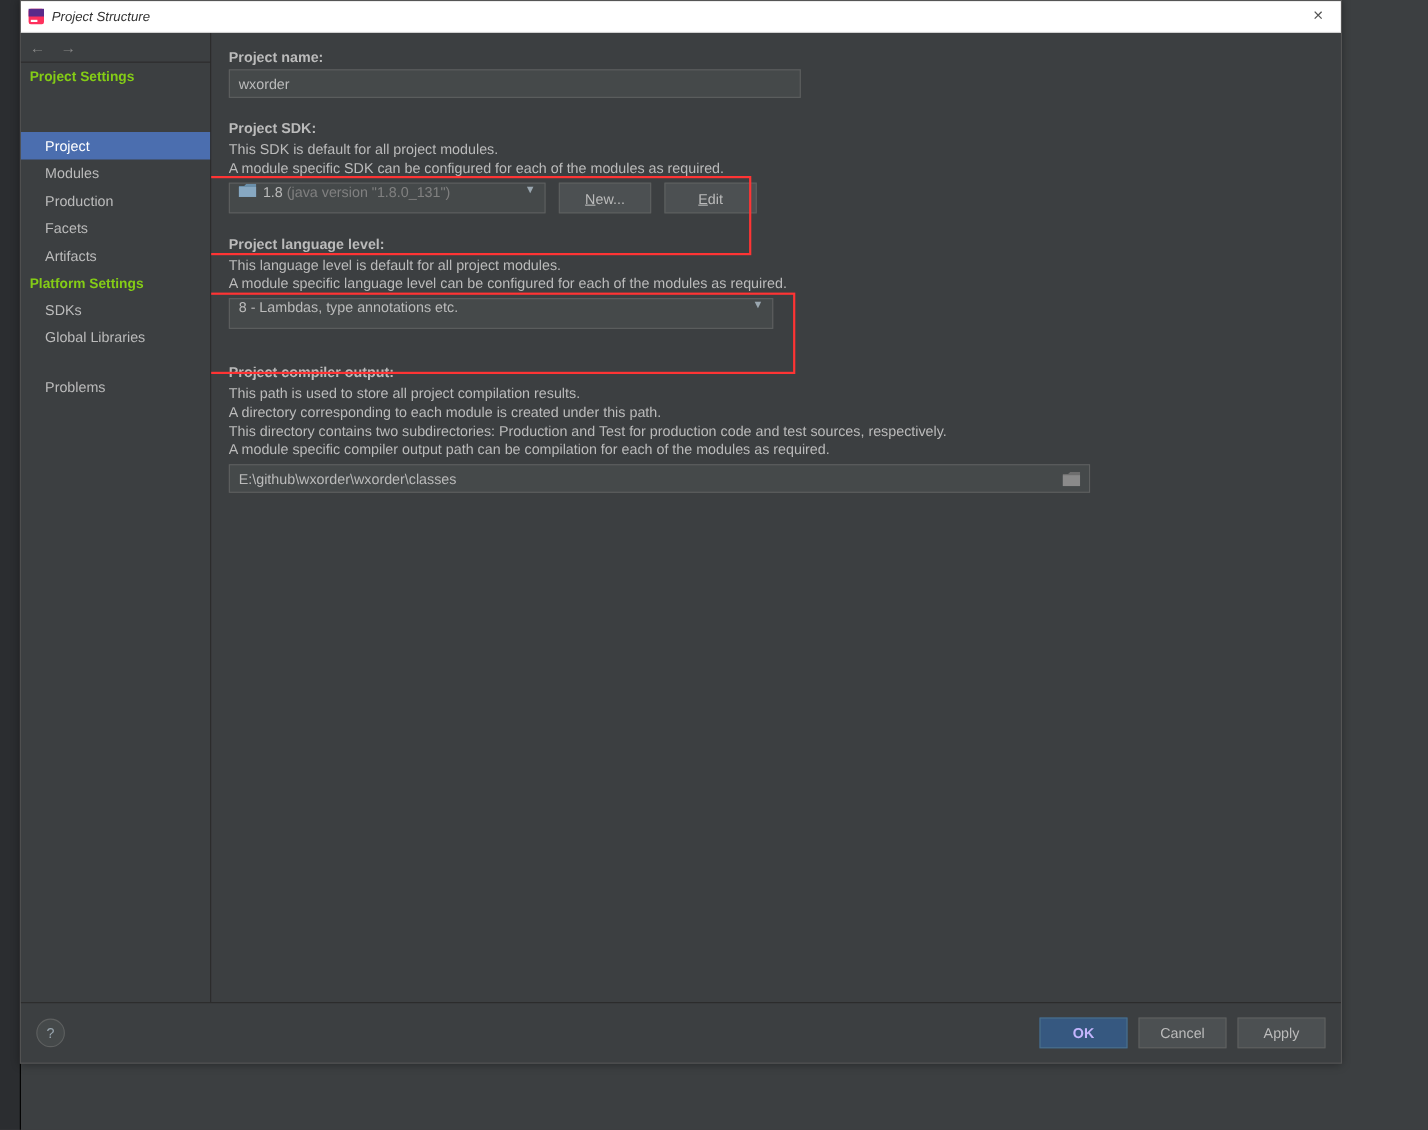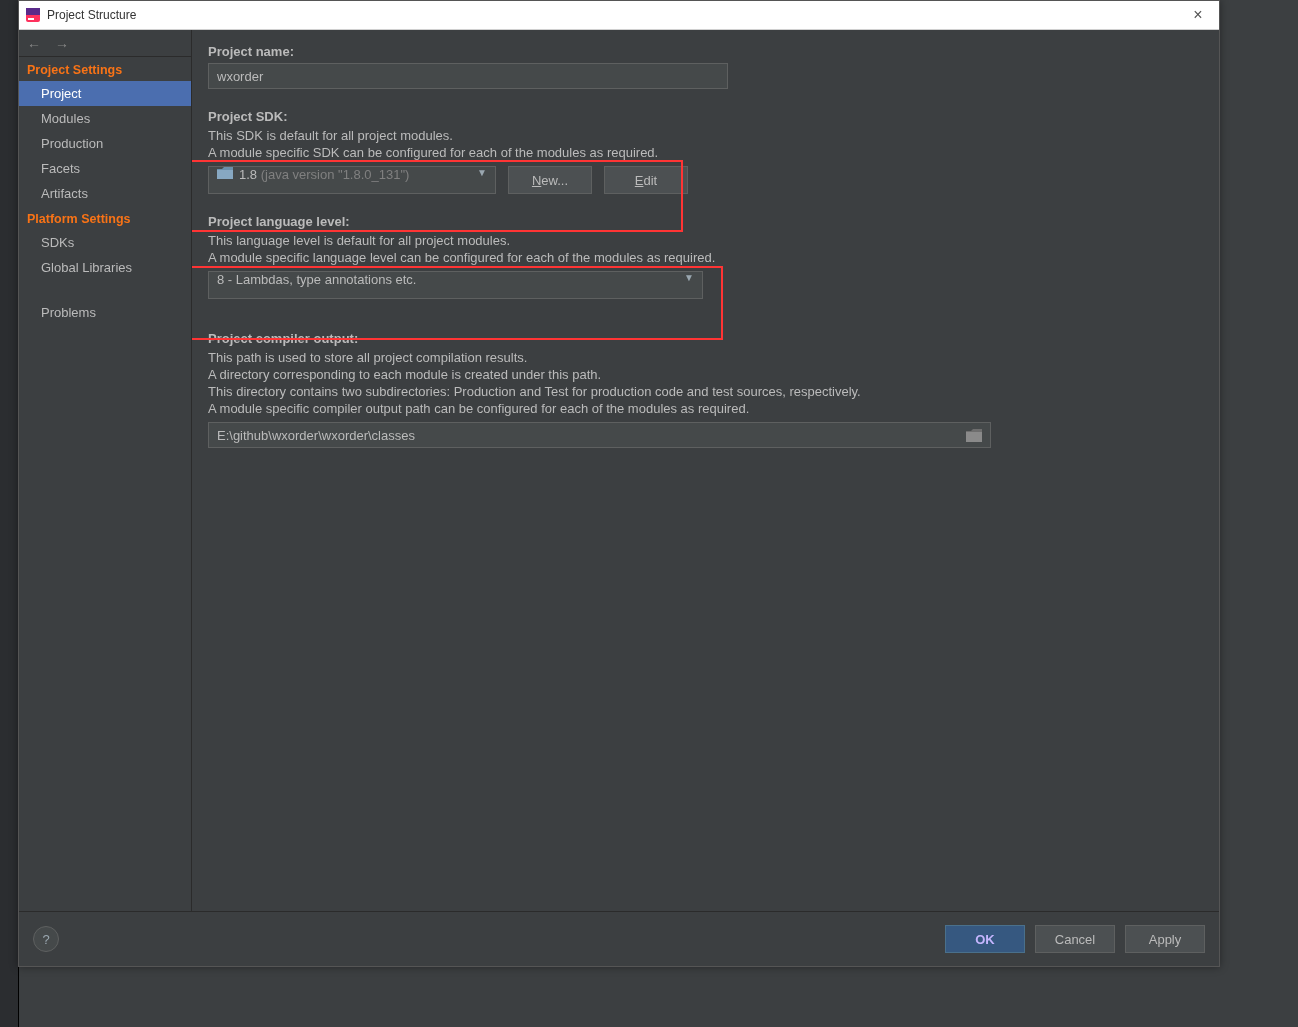--- a/index.html
+++ b/index.html
@@ -1,28 +1,28 @@
 <!DOCTYPE html>
 <html><head>
 <meta charset="utf-8">
 <style>
   html,body{margin:0;padding:0;width:1298px;height:1027px;font-family:"Segoe UI",Arial,sans-serif;font-size:13px;color:#bbbbbb;background:#3c3f41;overflow:hidden;}
   .backdrop{position:absolute;left:0;top:0;width:18px;height:1027px;background:#2b2d30;border-right:1px solid #000;}
   .dialog{position:absolute;left:18px;top:0;width:1200px;height:965px;background:#3c3f41;border:1px solid #555;box-shadow:0 0 8px rgba(0,0,0,0.4);}
-  .titlebar{height:28px;background:#fff;color:#222;display:flex;align-items:center;padding:0 6px;border-bottom:1px solid #d0d0d0;}
+  .titlebar{height:28px;background:#fff;color:#222;display:flex;align-items:center;padding:0 6px;border-bottom:1px solid #d0d0d0;font-style:italic;}
   .titlebar .icon{width:16px;height:16px;margin-right:6px;display:inline-flex;align-items:center;justify-content:center;}
   .titlebar .title{flex:1;font-size:12px;color:#333;}
   .titlebar .close{width:30px;text-align:center;color:#555;cursor:pointer;font-size:16px;}
   .body{display:flex;height:881px;}
   .sidebar{width:172px;background:#3c3f41;border-right:1px solid #2b2b2b;display:flex;flex-direction:column;}
   .nav-arrows{height:22px;display:flex;align-items:center;gap:14px;padding:2px 8px;border-bottom:1px solid #2b2b2b;}
   .nav-arrows span{color:#888;font-size:14px;cursor:pointer;}
-  .section-head{color:#f97316;padding:6px 8px 4px 8px;font-weight:bold;font-size:12.5px;}
+  .section-head{color:#84cc16;padding:6px 8px 4px 8px;font-weight:bold;font-size:12.5px;}
   .side-item{padding:5px 8px 5px 22px;color:#bbbbbb;cursor:pointer;}
-  .side-item.selected{background:#4b6eaf;color:#fff;}
+  .side-item.selected{background:#4b6eaf;color:#fff;margin-top:39px;}
   .content{flex:1;padding:14px 16px 10px 16px;overflow:hidden;position:relative;}
   .lbl{font-weight:bold;color:#bbbbbb;margin-bottom:4px;}
   .desc{color:#bbbbbb;margin-bottom:2px;}
   .input{background:#45494a;border:1px solid #5e6060;height:26px;padding:12px 8px;color:#bbbbbb;display:flex;align-items:center;box-sizing:border-box;}
   .input.wide{width:520px;}
   .row-sdk{display:flex;align-items:center;gap:12px;margin-top:6px;}
   .combo{background:#45494a;border:1px solid #5e6060;height:28px;display:flex;align-items:flex-start;padding:0 8px;position:relative;box-sizing:border-box;}
   .combo .chev{position:absolute;right:8px;color:#9aa7b0;font-size:10px;}
   .sdk-combo{width:288px;}
   .sdk-icon{width:16px;height:12px;margin-right:6px;display:inline-block;}
@@ -124,21 +124,21 @@
           <span>8 - Lambdas, type annotations etc.</span>
           <span class="chev">▼</span>
         </div>
       </div>
 
       <div class="group" style="margin-top:32px;">
         <div class="lbl">Project compiler output:</div>
         <div class="desc">This path is used to store all project compilation results.</div>
         <div class="desc">A directory corresponding to each module is created under this path.</div>
         <div class="desc">This directory contains two subdirectories: Production and Test for production code and test sources, respectively.</div>
-        <div class="desc">A module specific compiler output path can be configured for each of the modules as required.</div>
+        <div class="desc">A module specific compiler output path can be compilation for each of the modules as required.</div>
         <div class="output-row">
           <div class="input output-input">
             <span>E:\github\wxorder\wxorder\classes</span>
             <span class="folder-icon">
               <svg width="16" height="13" viewBox="0 0 16 13">
                   <path d="M0 2 L5 2 L7 0 L16 0 L16 13 L0 13 Z" fill="#6e6e6e"></path>
                   <rect x="0" y="3" width="16" height="10" fill="#8a8a8a"></rect>
                 </svg>
             </span>
           </div>

